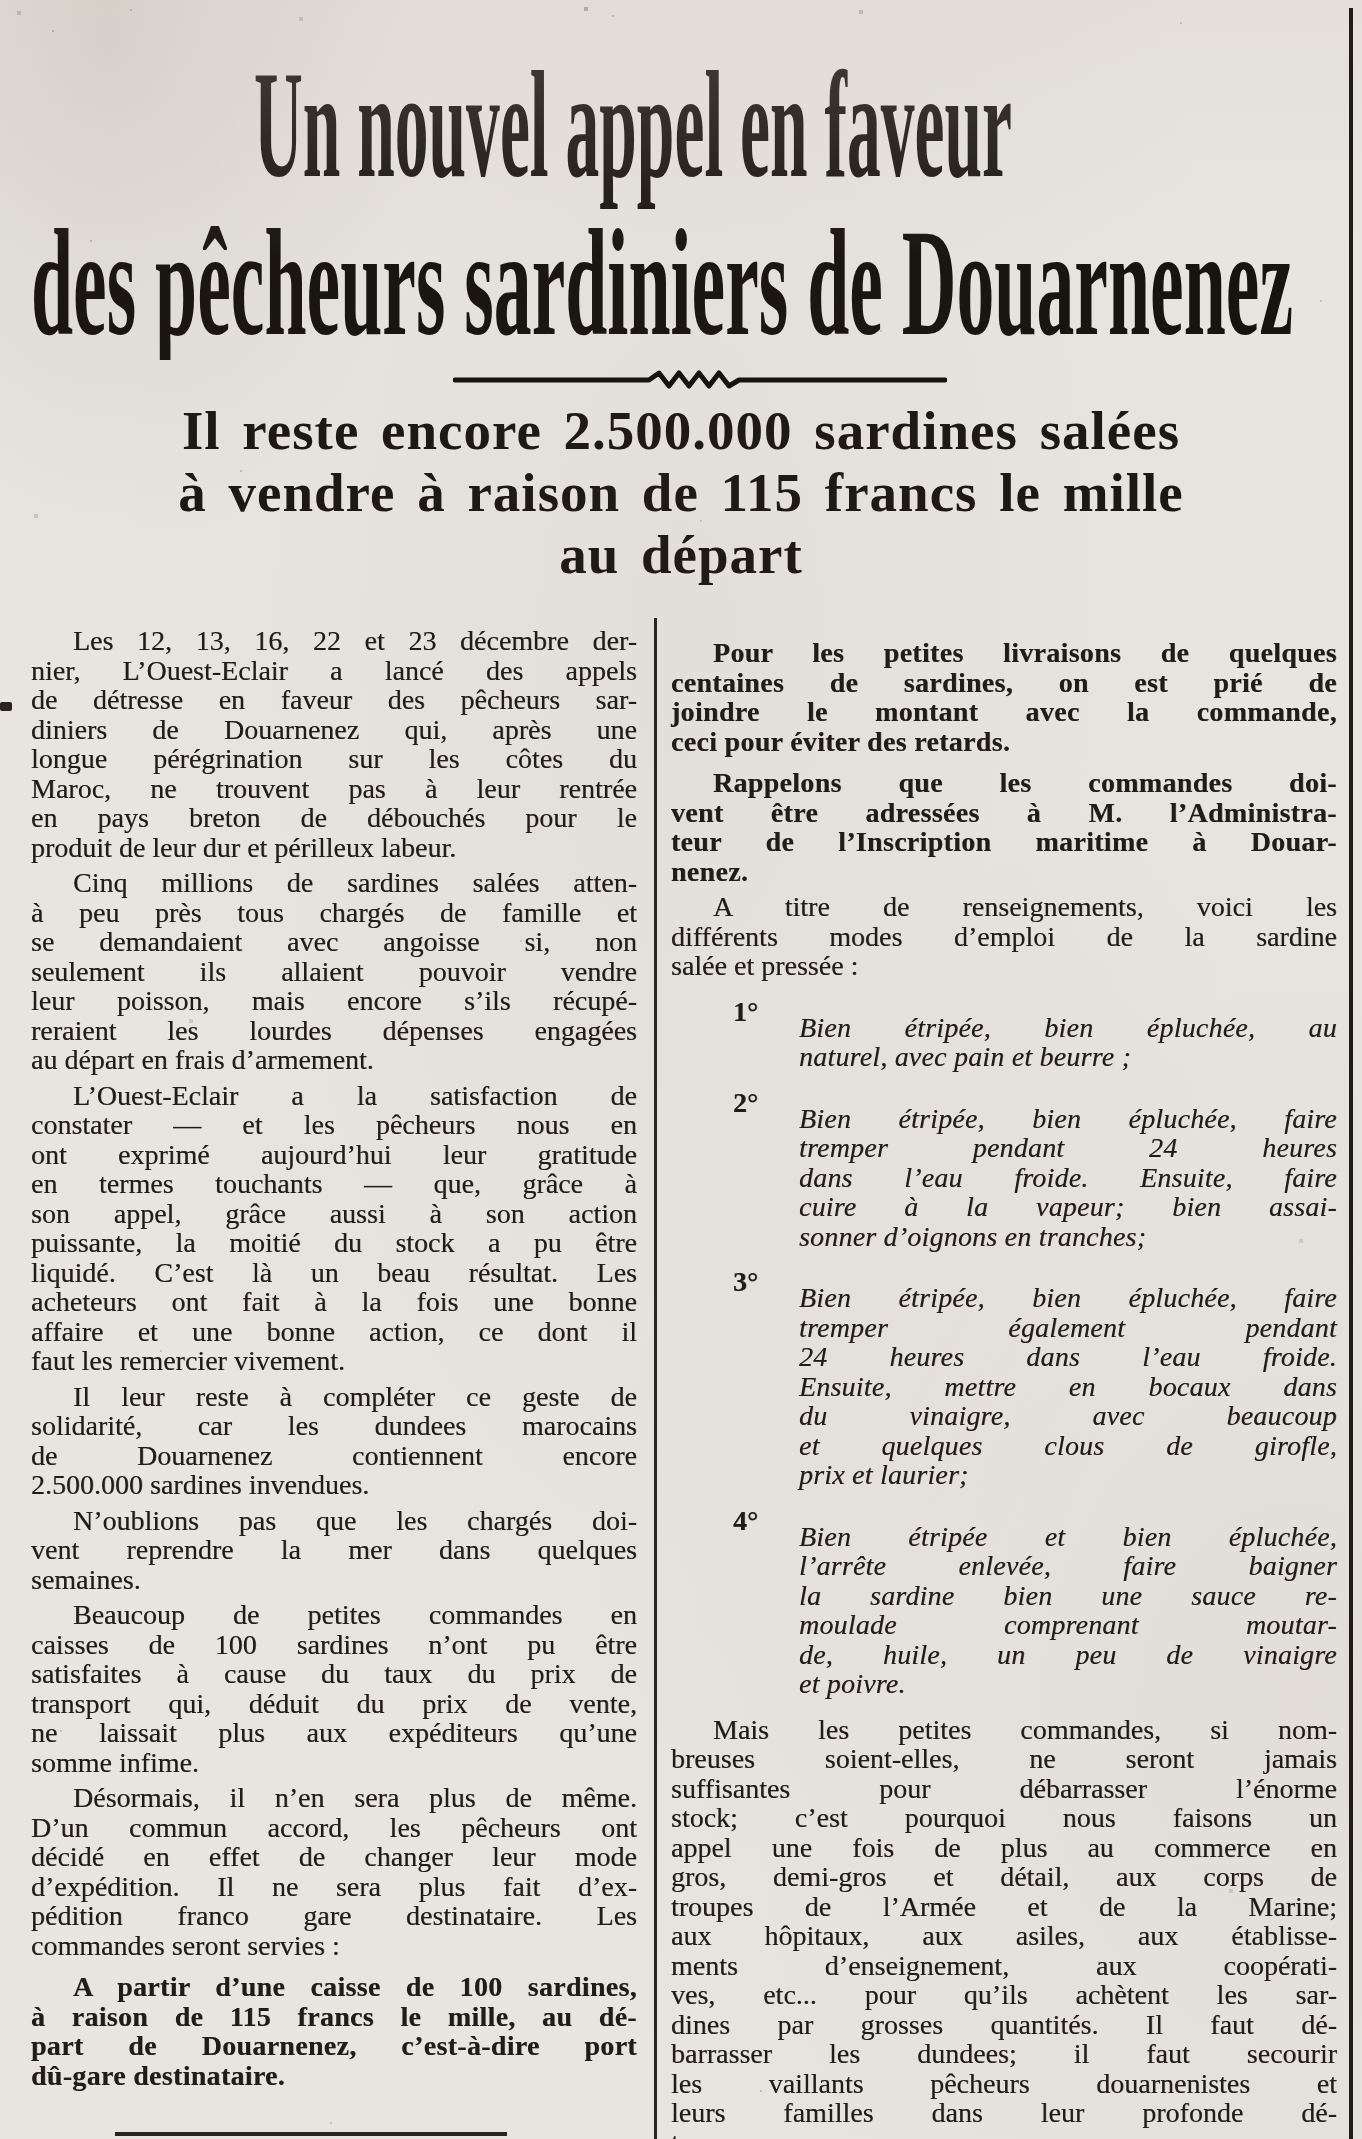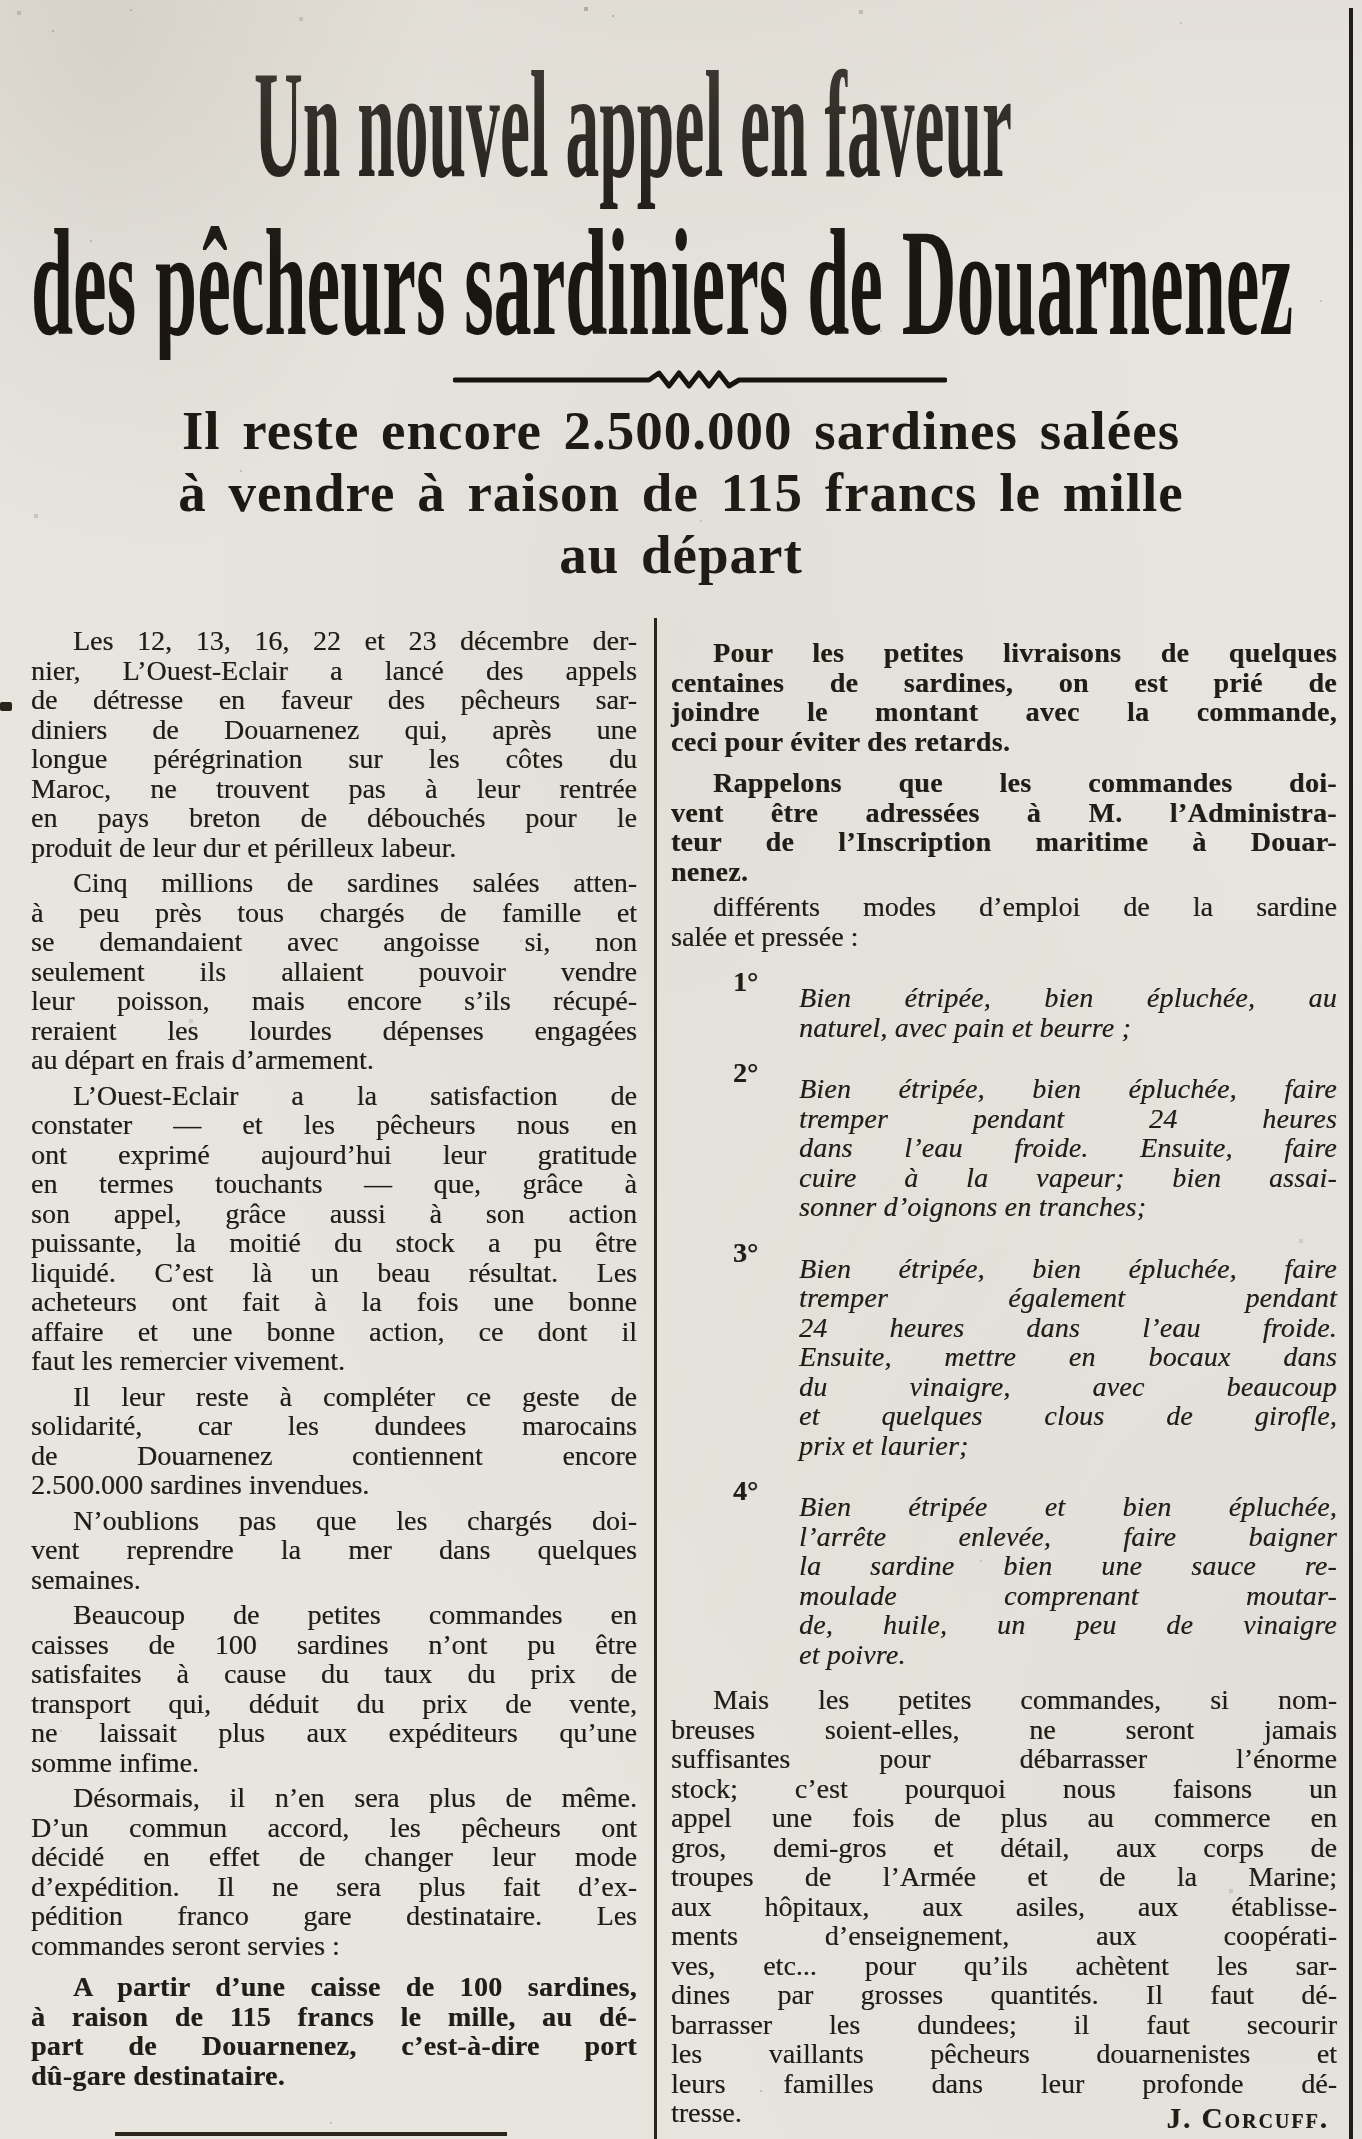--- a/index.html
+++ b/index.html
@@ -183,20 +183,21 @@
         <div class="jline">joindre le montant avec la commande,</div>
         <div class="jline last">ceci pour éviter des retards.</div>
       </div>
       <div class="para bold">
         <div class="jline">Rappelons que les commandes doi-</div>
         <div class="jline">vent être adressées à M. l’Administra-</div>
         <div class="jline">teur de l’Inscription maritime à Douar-</div>
         <div class="jline last">nenez.</div>
       </div>
       <div class="para regular">
+        <div class="jline">A titre de renseignements, voici les</div>
         <div class="jline">différents modes d’emploi de la sardine</div>
         <div class="jline last">salée et pressée :</div>
       </div>
       <div class="item">
         <span class="num">1°</span>
         <div class="itext">
           <div class="jline">Bien étripée, bien épluchée, au</div>
           <div class="jline last">naturel, avec pain et beurre ;</div>
         </div>
       </div>

